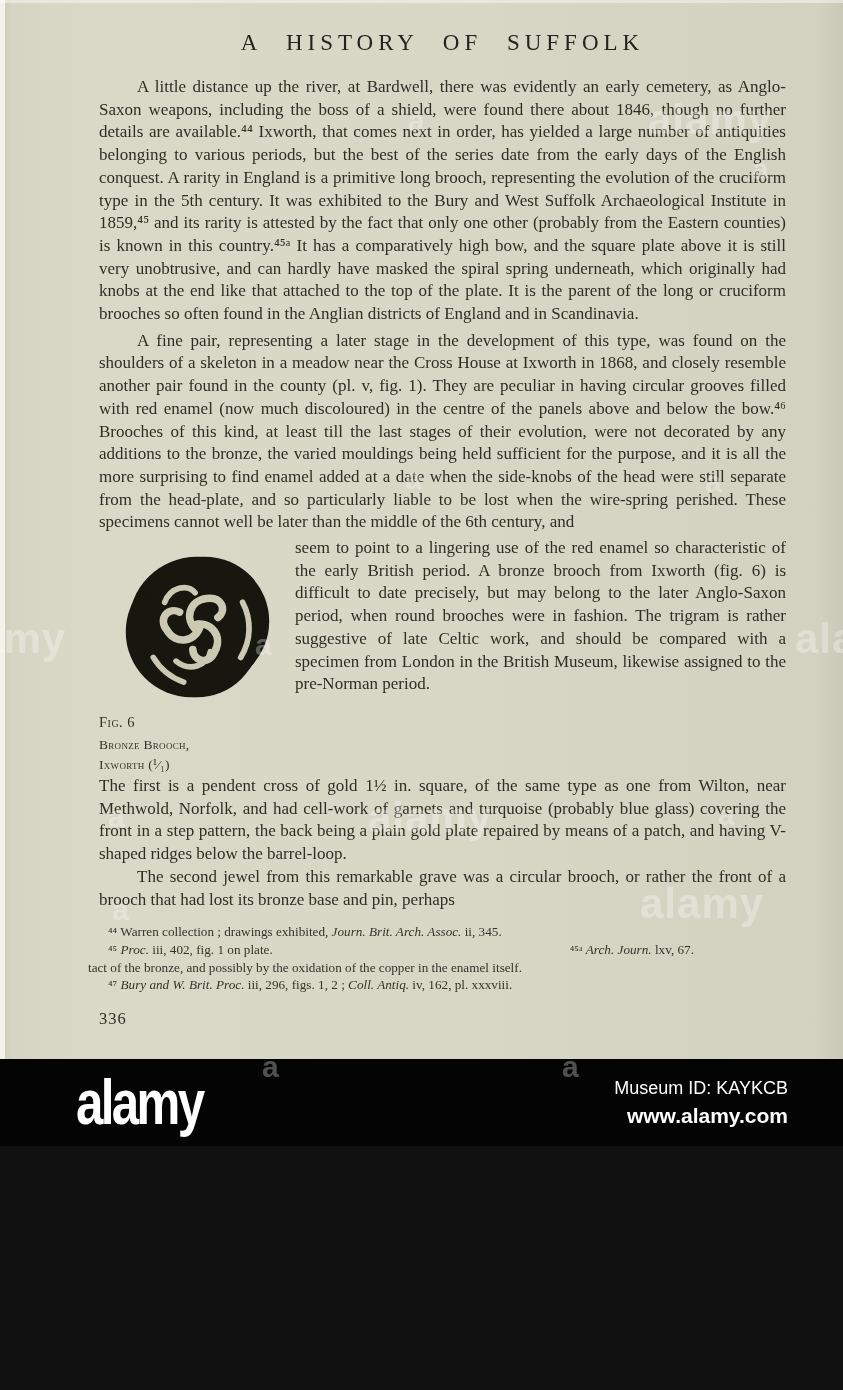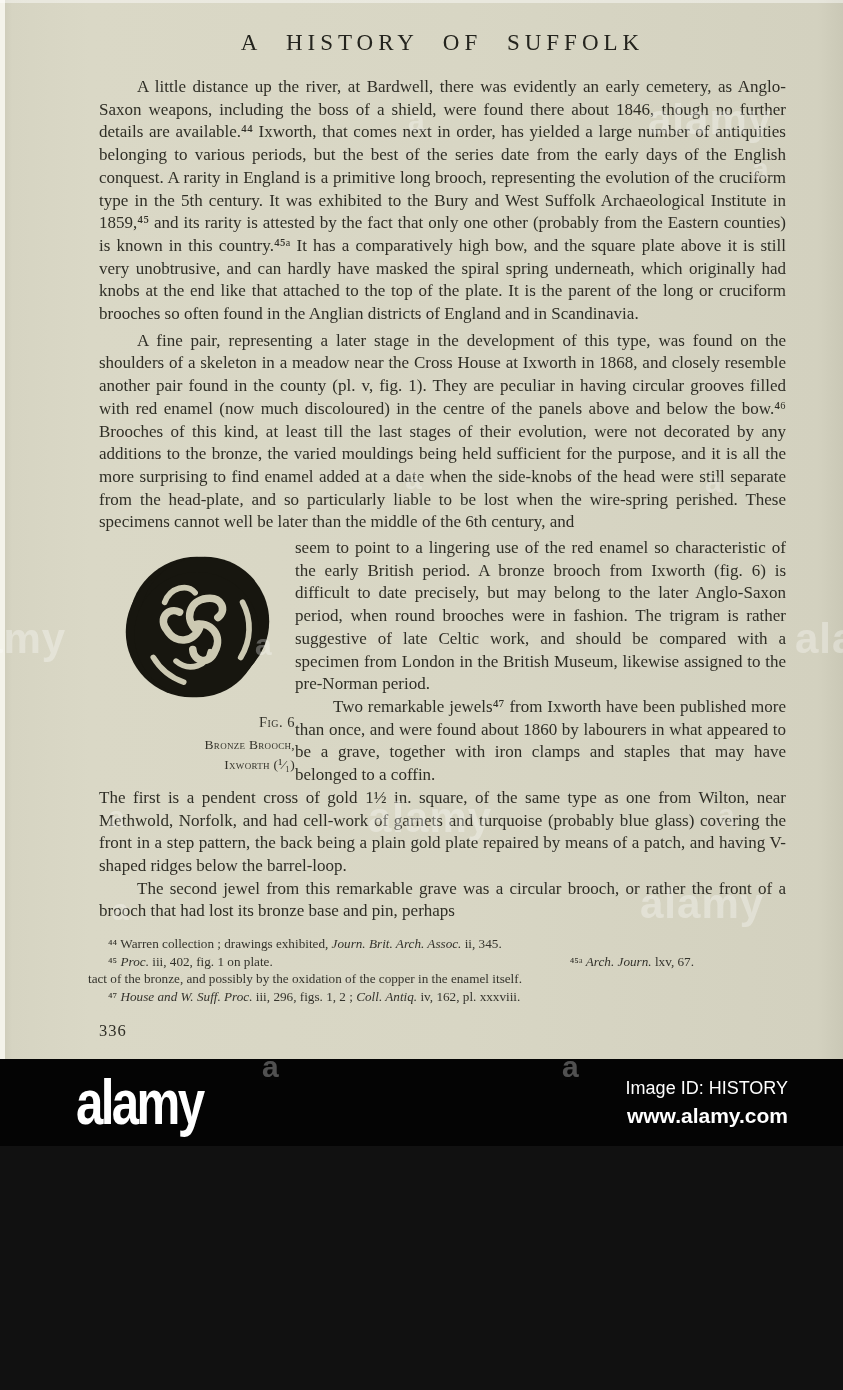--- a/index.html
+++ b/index.html
@@ -12,21 +12,21 @@
   .content{position:relative;padding:30px 57px 0 99px;color:#2f2e26;}
   .title{font-size:23px;font-weight:400;text-align:center;letter-spacing:5px;
          word-spacing:14px;margin:0 0 20px 0;color:#24241e;}
   p{margin:0;font-size:17px;line-height:22.7px;text-align:justify;color:#2f2e26;}
   p.ind{text-indent:38px;}
   p.sp{margin-top:4px;}
   .fig-row{display:flex;margin-top:3px;}
   .fig-col{flex:0 0 196px;width:196px;padding-top:14px;}
   .text-col{flex:1;min-width:0;}
   .brooch{display:block;margin:0 auto;}
-  .cap{text-align:right;font-variant:small-caps;color:#33322a;line-height:20px;}
+  .cap{text-align:left;font-variant:small-caps;color:#33322a;line-height:20px;}
   .cap1{font-size:14.5px;margin-top:9px;letter-spacing:.5px;}
   .cap2{font-size:13.5px;margin-top:3px;letter-spacing:.3px;}
   .cap3{font-size:13.5px;letter-spacing:.3px;}
   .fn{margin:12px 0 0 -11px;font-size:13.2px;line-height:17.7px;color:#34332c;}
   .fn .line{text-indent:20px;}
   .fn .cont{text-indent:0;}
   .fn .it{font-style:italic;}
   .fn-row{display:flex;justify-content:space-between;padding-right:92px;}
   .fn-row .left{padding-left:20px;}
   .pageno{text-align:left;font-size:16.5px;margin-top:15px;letter-spacing:1px;color:#2f2e26;}
@@ -79,39 +79,38 @@
               <path d="M34,112 A60,60 0 0 0 66,138"></path>
               <path d="M76,78 q6,-6 11,1" stroke-width="4"></path>
             </g>
           </svg>
           <div class="cap cap1">Fig. 6</div>
           <div class="cap cap2">Bronze Brooch,</div>
           <div class="cap cap3">Ixworth (¹⁄₁)</div>
         </div>
         <div class="text-col">
           <p>seem to point to a lingering use of the red enamel so characteristic of the early British period.  A bronze brooch from Ixworth (fig. 6) is difficult to date precisely, but may belong to the later Anglo-Saxon period, when round brooches were in fashion.  The trigram is rather suggestive of late Celtic work, and should be compared with a specimen from London in the British Museum, likewise assigned to the pre-Norman period.</p>
-          <p class="ind">Two remarkable jewels⁴⁷ from Ixworth have been published more than once, and were found about 1860 by labourers in what appeared to be a grave, together with iron clamps and staples that may have belonged to a coffin.</p>
         </div>
       </div>
 
       <p>The first is a pendent cross of gold 1½ in. square, of the same type as one from Wilton, near Methwold, Norfolk, and had cell-work of garnets and turquoise (probably blue glass) covering the front in a step pattern, the back being a plain gold plate repaired by means of a patch, and having V-shaped ridges below the barrel-loop.</p>
 
       <p class="ind">The second jewel from this remarkable grave was a circular brooch, or rather the front of a brooch that had lost its bronze base and pin, perhaps</p>
 
       <div class="fn">
         <div class="line">
           <span>⁴⁴ Warren collection ; drawings exhibited, </span><span class="it">Journ. Brit. Arch. Assoc.</span><span> ii, 345.</span>
         </div>
         <div class="fn-row">
           <span class="left"><span>⁴⁵ </span><span class="it">Proc.</span><span> iii, 402, fig. 1 on plate.</span></span>
           <span><span>⁴⁵ᵃ </span><span class="it">Arch. Journ.</span><span> lxv, 67.</span></span>
         </div>
         <div class="cont">tact of the bronze, and possibly by the oxidation of the copper in the enamel itself.</div>
         <div class="line">
-          <span>⁴⁷ </span><span class="it">House and W. Suff. Proc.</span><span> iii, 296, figs. 1, 2 ; </span><span class="it">Coll. Antiq.</span><span> iv, 162, pl. xxxviii.</span>
+          <span>⁴⁷ </span><span class="it">Bury and W. Brit. Proc.</span><span> iii, 296, figs. 1, 2 ; </span><span class="it">Coll. Antiq.</span><span> iv, 162, pl. xxxviii.</span>
         </div>
       </div>
 
       <div class="pageno">336</div>
 
     </div>
   </div>
 
   <span class="wm lg" style="left:648px;top:96px">alamy</span>
   <span class="wm sm" style="left:408px;top:104px">a</span>
@@ -127,18 +126,18 @@
   <span class="wm lg" style="left:640px;top:880px">alamy</span>
   <span class="wm sm" style="left:112px;top:893px">a</span>
   <span class="wm sm" style="left:262px;top:1050px">a</span>
   <span class="wm sm" style="left:562px;top:1050px">a</span>
   <span class="wm sm" style="left:118px;top:1180px">a</span>
   <span class="wm sm" style="left:765px;top:1190px">a</span>
 
   <div class="bar">
     <div class="logo">alamy</div>
     <div class="bar-right">
-      <div class="bar-id">Image ID: HISTORY</div>
+      <div class="bar-id">Museum ID: KAYKCB</div>
       <div class="bar-url">www.alamy.com</div>
     </div>
   </div>
 
 </div>
 
 </body></html>

